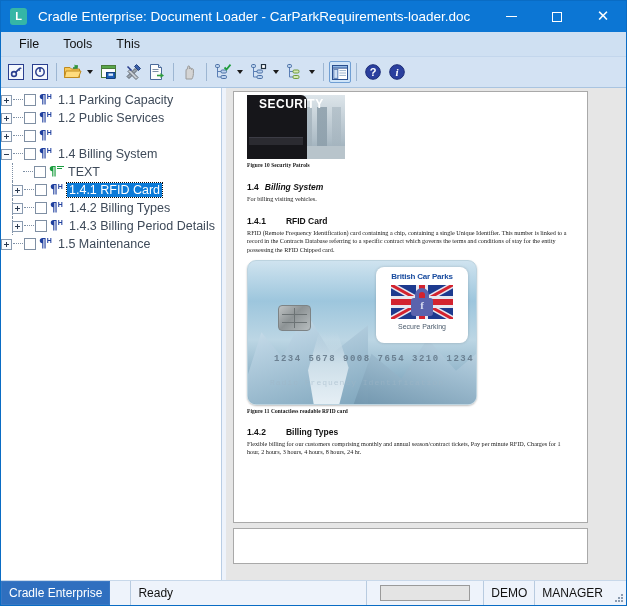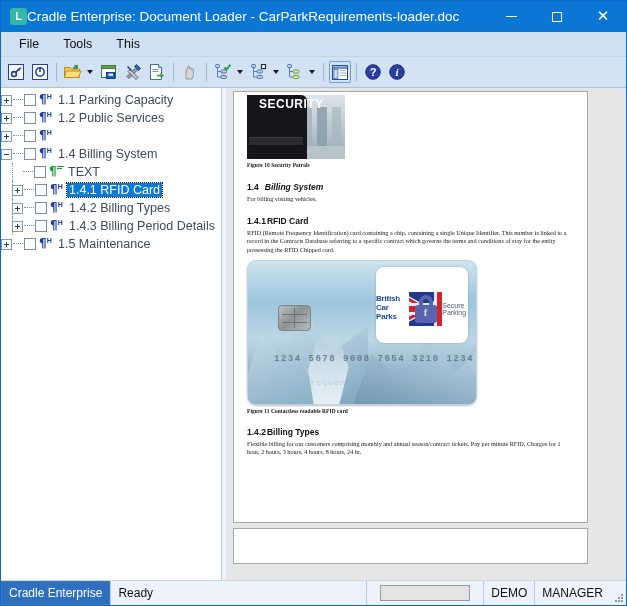--- a/index.html
+++ b/index.html
@@ -37,21 +37,21 @@
     color: #ffffff;
     font-size: 11px;
     line-height: 17px;
     text-align: center;
     font-weight: bold;
     flex: 0 0 auto;
   }
   .title-text {
     color: #ffffff;
     font-size: 13.5px;
-    margin-left: 0;
+    margin-left: 11px;
     white-space: nowrap;
     flex: 1 1 auto;
     overflow: hidden;
   }
   .win-btns { display: flex; height: 31px; flex: 0 0 auto; }
   .win-btn {
     width: 46px; height: 31px;
     display: flex; align-items: center; justify-content: center;
     color: #ffffff;
   }
@@ -283,21 +283,21 @@
     font-family: "Liberation Sans", sans-serif;
   }
   .d-h2 .num { font-style: normal; margin-right: 6px; }
   .d-h3 {
     font-size: 8.5px;
     font-weight: bold;
     color: #111;
     margin: 13px 0 3px 0;
     font-family: "Liberation Sans", sans-serif;
   }
-  .d-h3 .num { margin-right: 1px; }
+  .d-h3 .num { margin-right: 20px; }
   .d-p {
     font-size: 6.2px;
     line-height: 8.2px;
     color: #1a1a1a;
     font-family: "Liberation Serif", serif;
     margin: 0;
   }
 
   
   .photo-security {
@@ -392,21 +392,21 @@
   }
   .chip i {
     position: absolute; left: 15px; top: 2px; bottom: 2px; width: 1px; background: #6c7375;
   }
   .logo-box {
     position: absolute; right: 8px; top: 6px;
     width: 92px; height: 76px;
     background: #ffffff;
     border-radius: 8px;
     box-shadow: 0 0 3px rgba(0,0,0,0.18);
-    display: flex; align-items: center;
+    display: flex; flex-direction: column; align-items: center;
     padding-top: 5px;
     box-sizing: border-box;
   }
   .logo-title {
     font-size: 8px; font-weight: bold; color: #174a9e;
     font-family: "Liberation Sans", sans-serif;
     letter-spacing: -0.2px;
   }
   .logo-flag {
     width: 62px; height: 34px;
@@ -490,21 +490,21 @@
     box-sizing: border-box;
     white-space: nowrap;
   }
   .sb-cell {
     display: flex; align-items: center;
     padding: 0 7px;
     color: #111;
     border-left: 1px solid #b8cbe0;
     white-space: nowrap;
   }
-  .sb-ready { flex: 1 1 auto; }
+  .sb-ready { flex: 1 1 auto; margin-left: 20px; }
   .sb-progress {
     width: 90px;
     margin: 3px 6px;
     background: #e4e4e4;
     border: 1px solid #9a9a9a;
     box-sizing: border-box;
   }
   .sb-grip {
     width: 14px;
     display: flex; align-items: flex-end; justify-content: flex-end;

